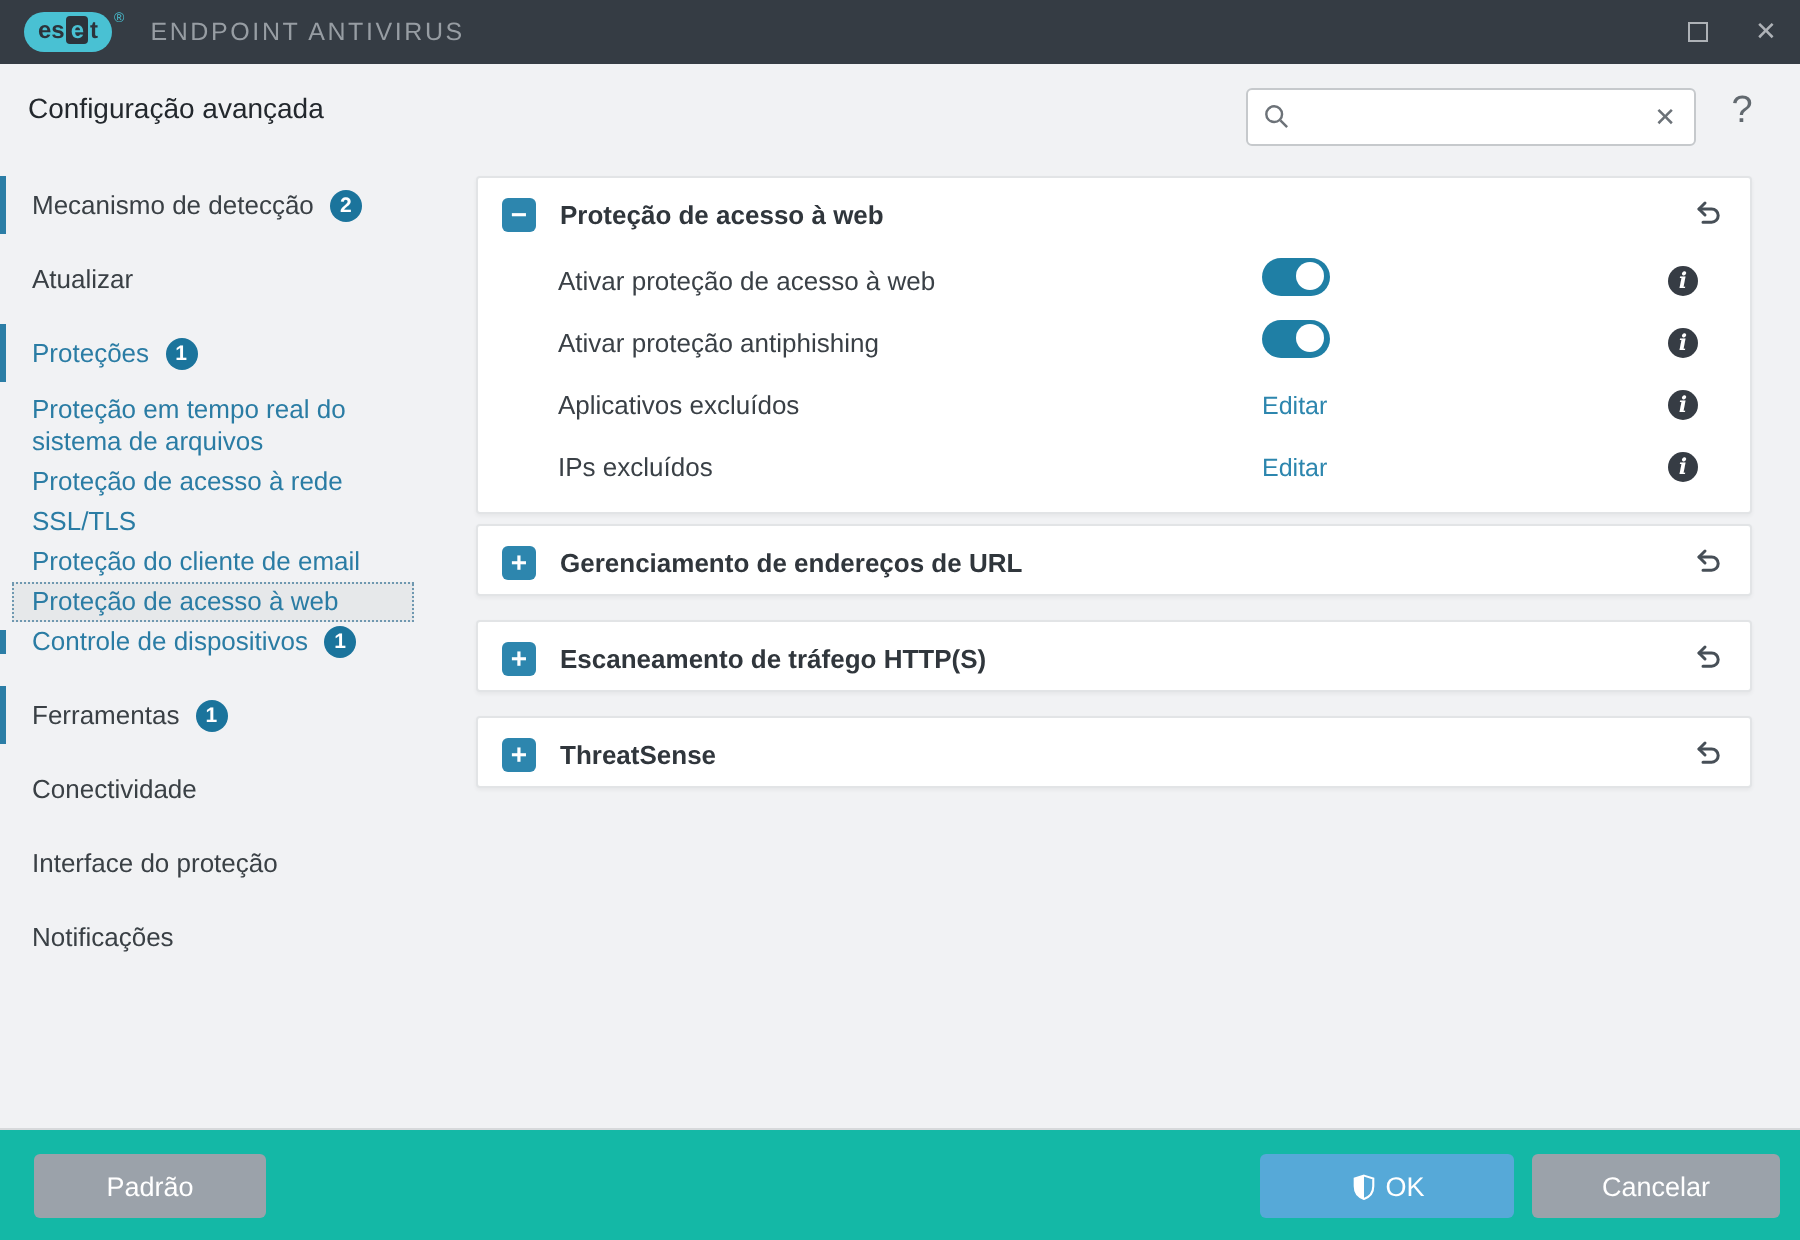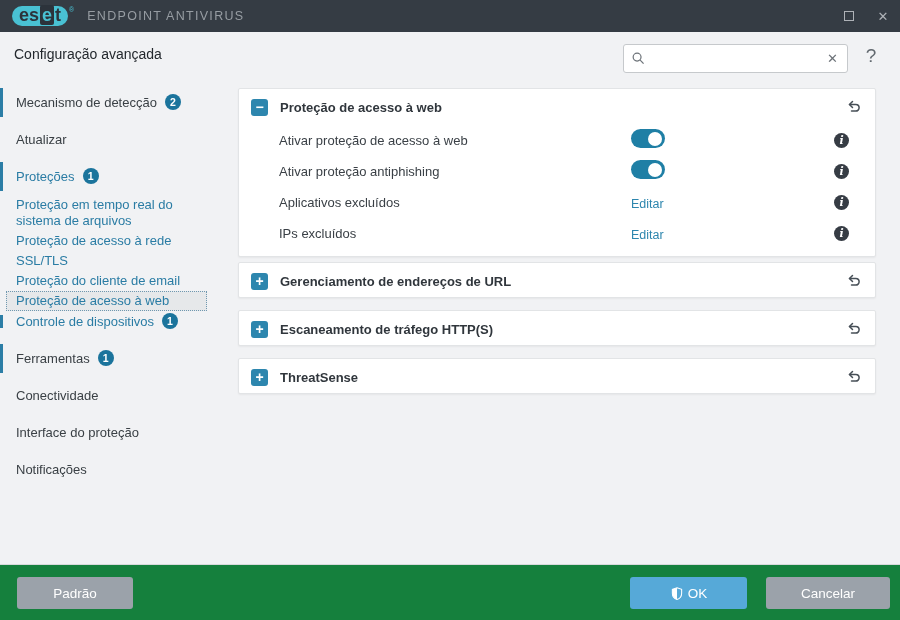--- a/index.html
+++ b/index.html
@@ -5,21 +5,21 @@
   * { margin:0; padding:0; box-sizing:border-box; }
   html,body { width:900px; height:620px; }
   body { font-family:"Liberation Sans","DejaVu Sans",sans-serif; background:#f1f2f4; }
   .window { position:relative; width:900px; height:620px; overflow:hidden; background:#f1f2f4; }
 
   
   .titlebar { position:absolute; top:0; left:0; right:0; height:32px; background:#353c44;
               display:flex; align-items:center; padding-left:12px; }
   .logo { display:flex; align-items:flex-start; }
   .logo-pill { background:#49c1d3; color:#2c333b; border-radius:10px; padding:1px 7px 2px 7px;
-               font-weight:bold; font-size:18px; letter-spacing:0; line-height:17px; }
+               font-weight:bold; font-size:12px; letter-spacing:0; line-height:17px; }
   .logo-box { background:#2c333b; color:#49c1d3; border-radius:2px; padding:0 2px; margin:0 1px; }
   .logo-reg { color:#49c1d3; font-size:7px; margin-left:1px; line-height:8px; }
   .product { color:#979da3; font-size:12.5px; letter-spacing:1.3px; margin-left:13px; font-weight:500; }
   .win-btns { margin-left:auto; display:flex; align-items:center; height:100%; }
   .win-btn { width:34px; height:100%; display:flex; align-items:center; justify-content:center;
              color:#aeb2b7; font-size:13px; cursor:default; }
   .max-glyph { width:10px; height:10px; border:1px solid #aeb2b7; display:inline-block; }
 
   
   .page-title { position:absolute; left:14px; top:46px; font-size:14px; color:#23282d; font-weight:400; }
@@ -57,28 +57,28 @@
   .row-label { width:352px; font-size:13px; color:#3a4046; }
   .row-ctrl { width:200px; }
   .link { color:#2d86ae; font-size:12.5px; cursor:pointer; }
   .info { margin-left:auto; width:15px; height:15px; border-radius:50%; background:#363c44; color:#fff;
           font-family:"DejaVu Serif",serif; font-style:italic; font-weight:bold; font-size:11px;
           line-height:15px; text-align:center; }
   .toggle { position:relative; width:34px; height:19px; border-radius:10px; background:#1f7fa5; display:inline-block; }
   .toggle .knob { position:absolute; top:2.5px; right:3px; width:14px; height:14px; border-radius:50%; background:#fff; }
 
   
-  .footer { position:absolute; left:0; top:564px; width:900px; height:56px; background:#15803d;
+  .footer { position:absolute; left:0; top:564px; width:900px; height:56px; background:#14b8a6;
             border-top:1px solid #d7d9db; }
   .btn { position:absolute; top:12px; height:32px; border:none; border-radius:3px; color:#fff;
          font-size:13.5px; font-family:inherit; display:flex; align-items:center; justify-content:center; }
   .btn-gray { background:#9ba2aa; }
   .btn-blue { background:#56a9d8; }
   .btn-default { left:17px; width:116px; }
-  .btn-ok { left:630px; width:117px; gap:4px; }
+  .btn-ok { left:630px; width:127px; gap:4px; }
   .btn-cancel { left:766px; width:124px; }
 </style>
 </head>
 <body>
 
 <div class="window">
 
   <div class="titlebar">
     <div class="logo">
       <span class="logo-pill"><span>es</span><span class="logo-box">e</span><span>t</span></span>

